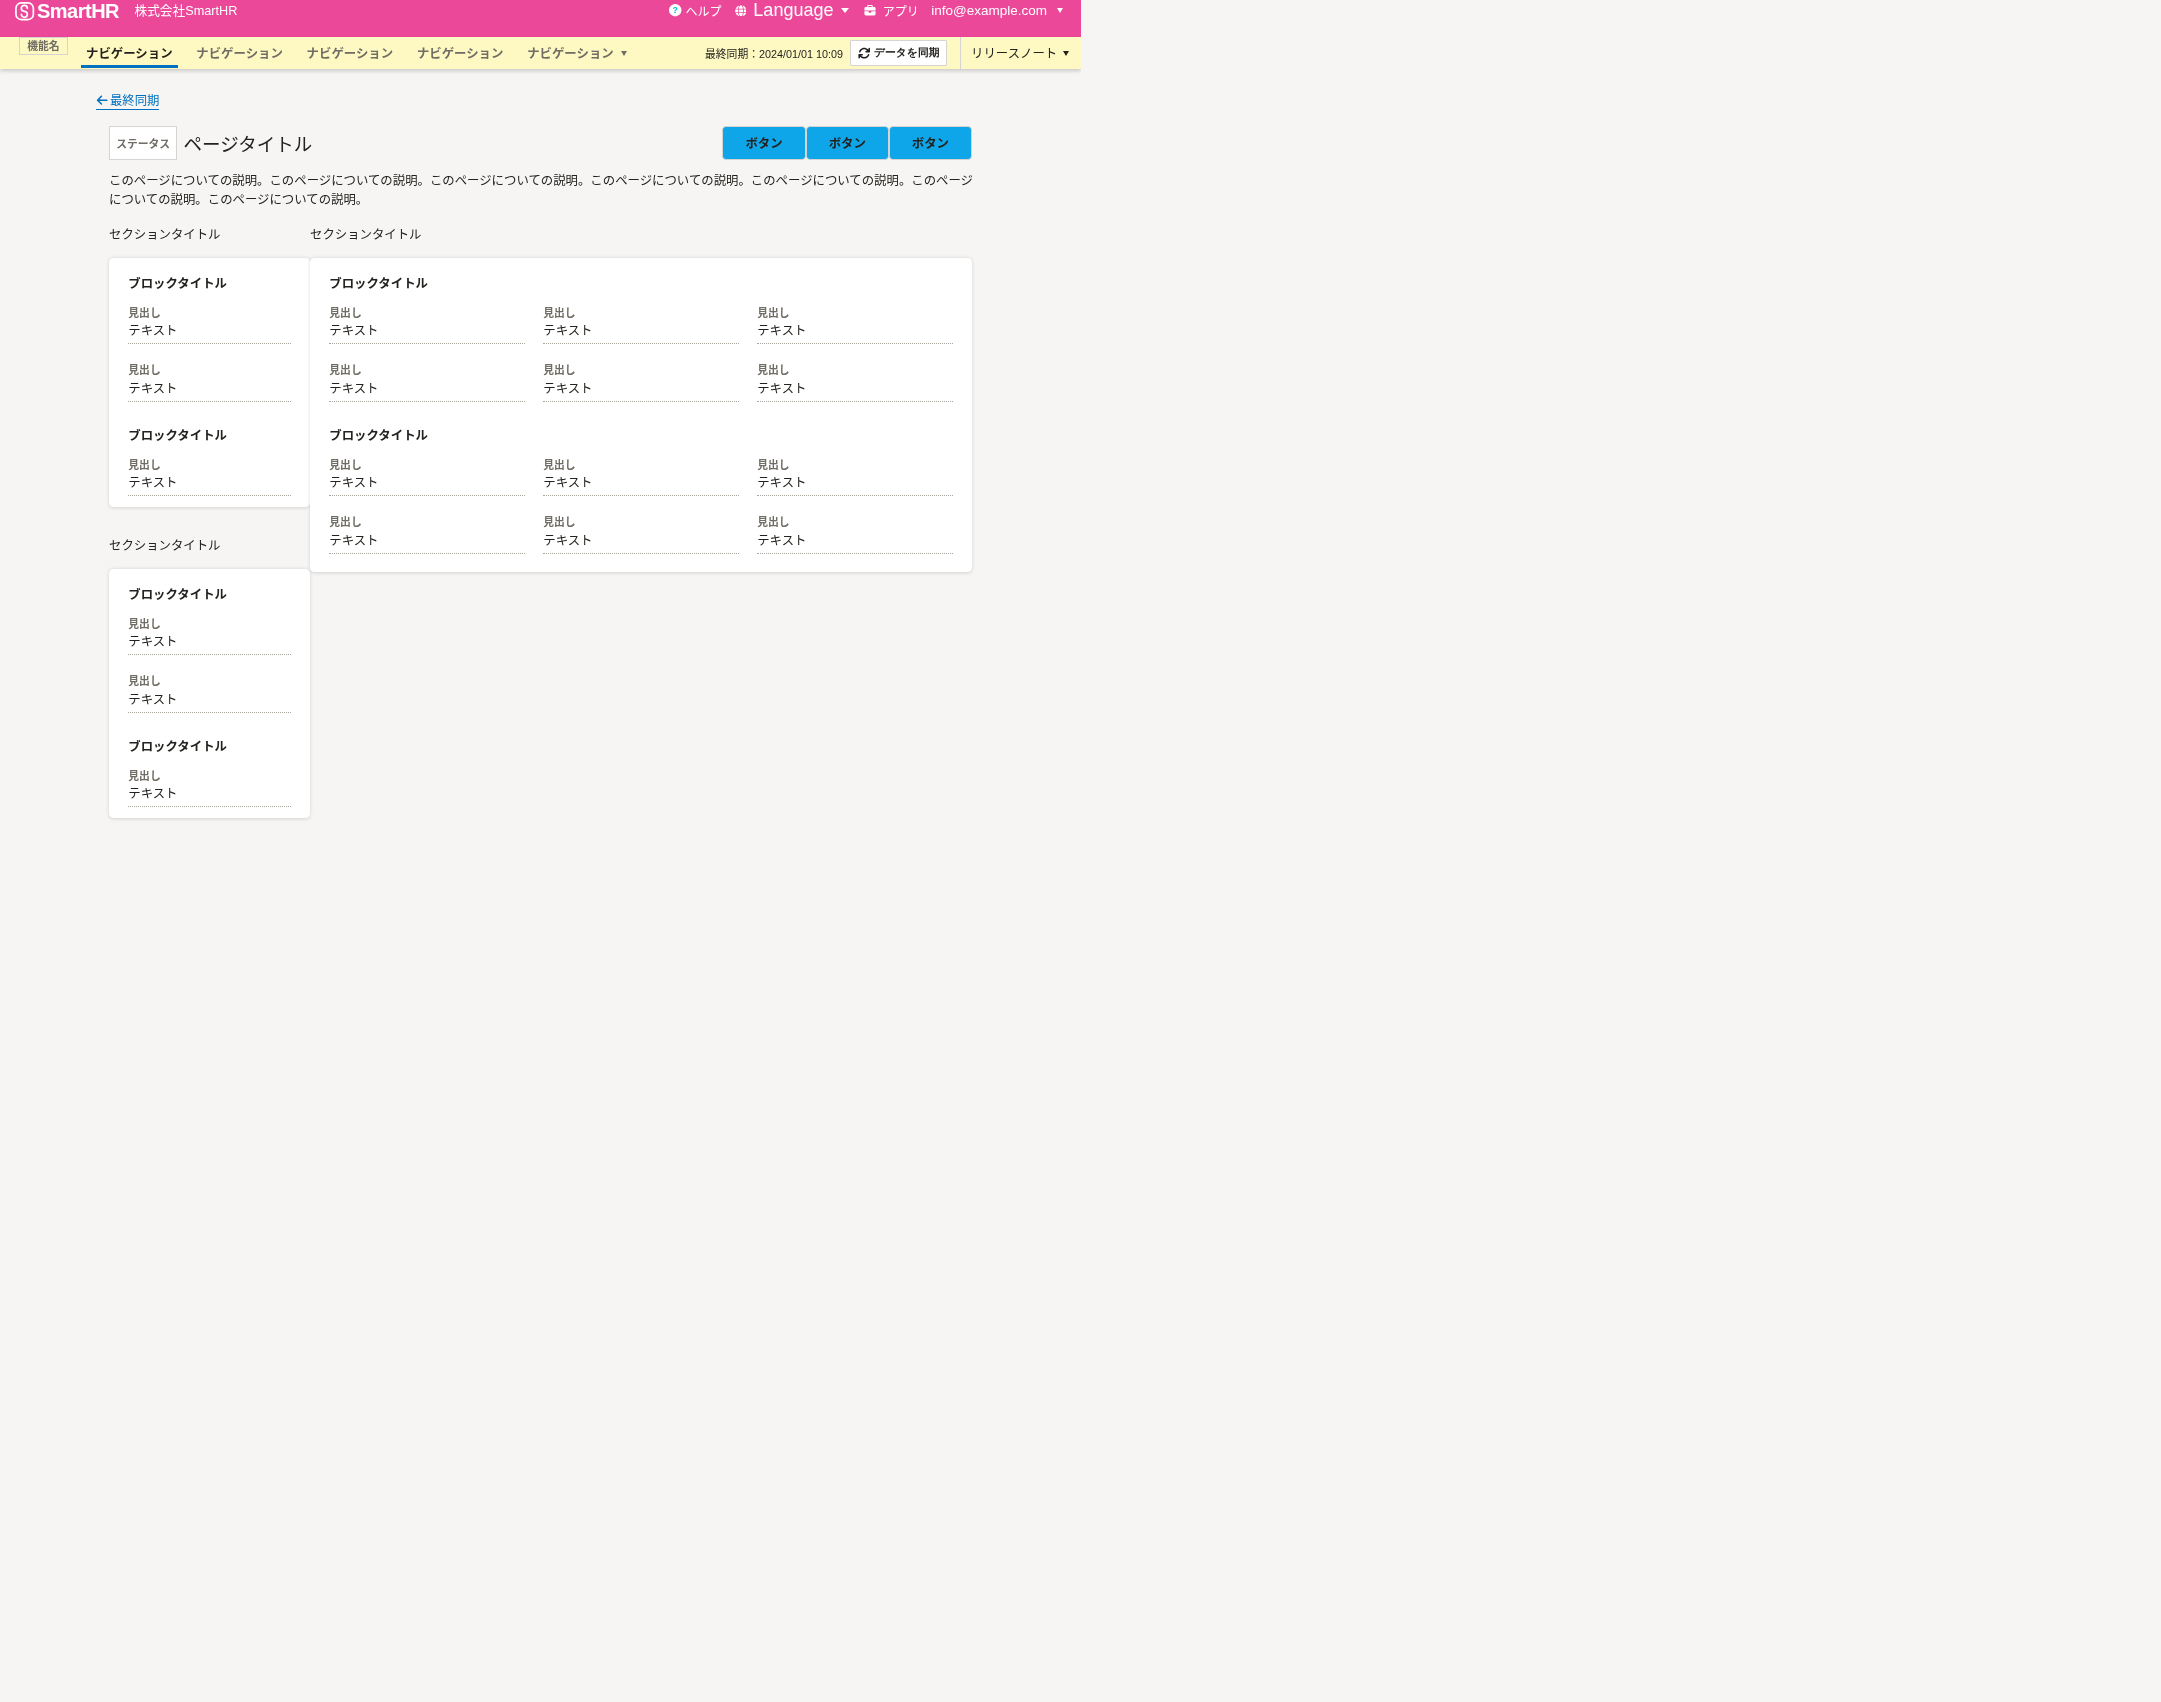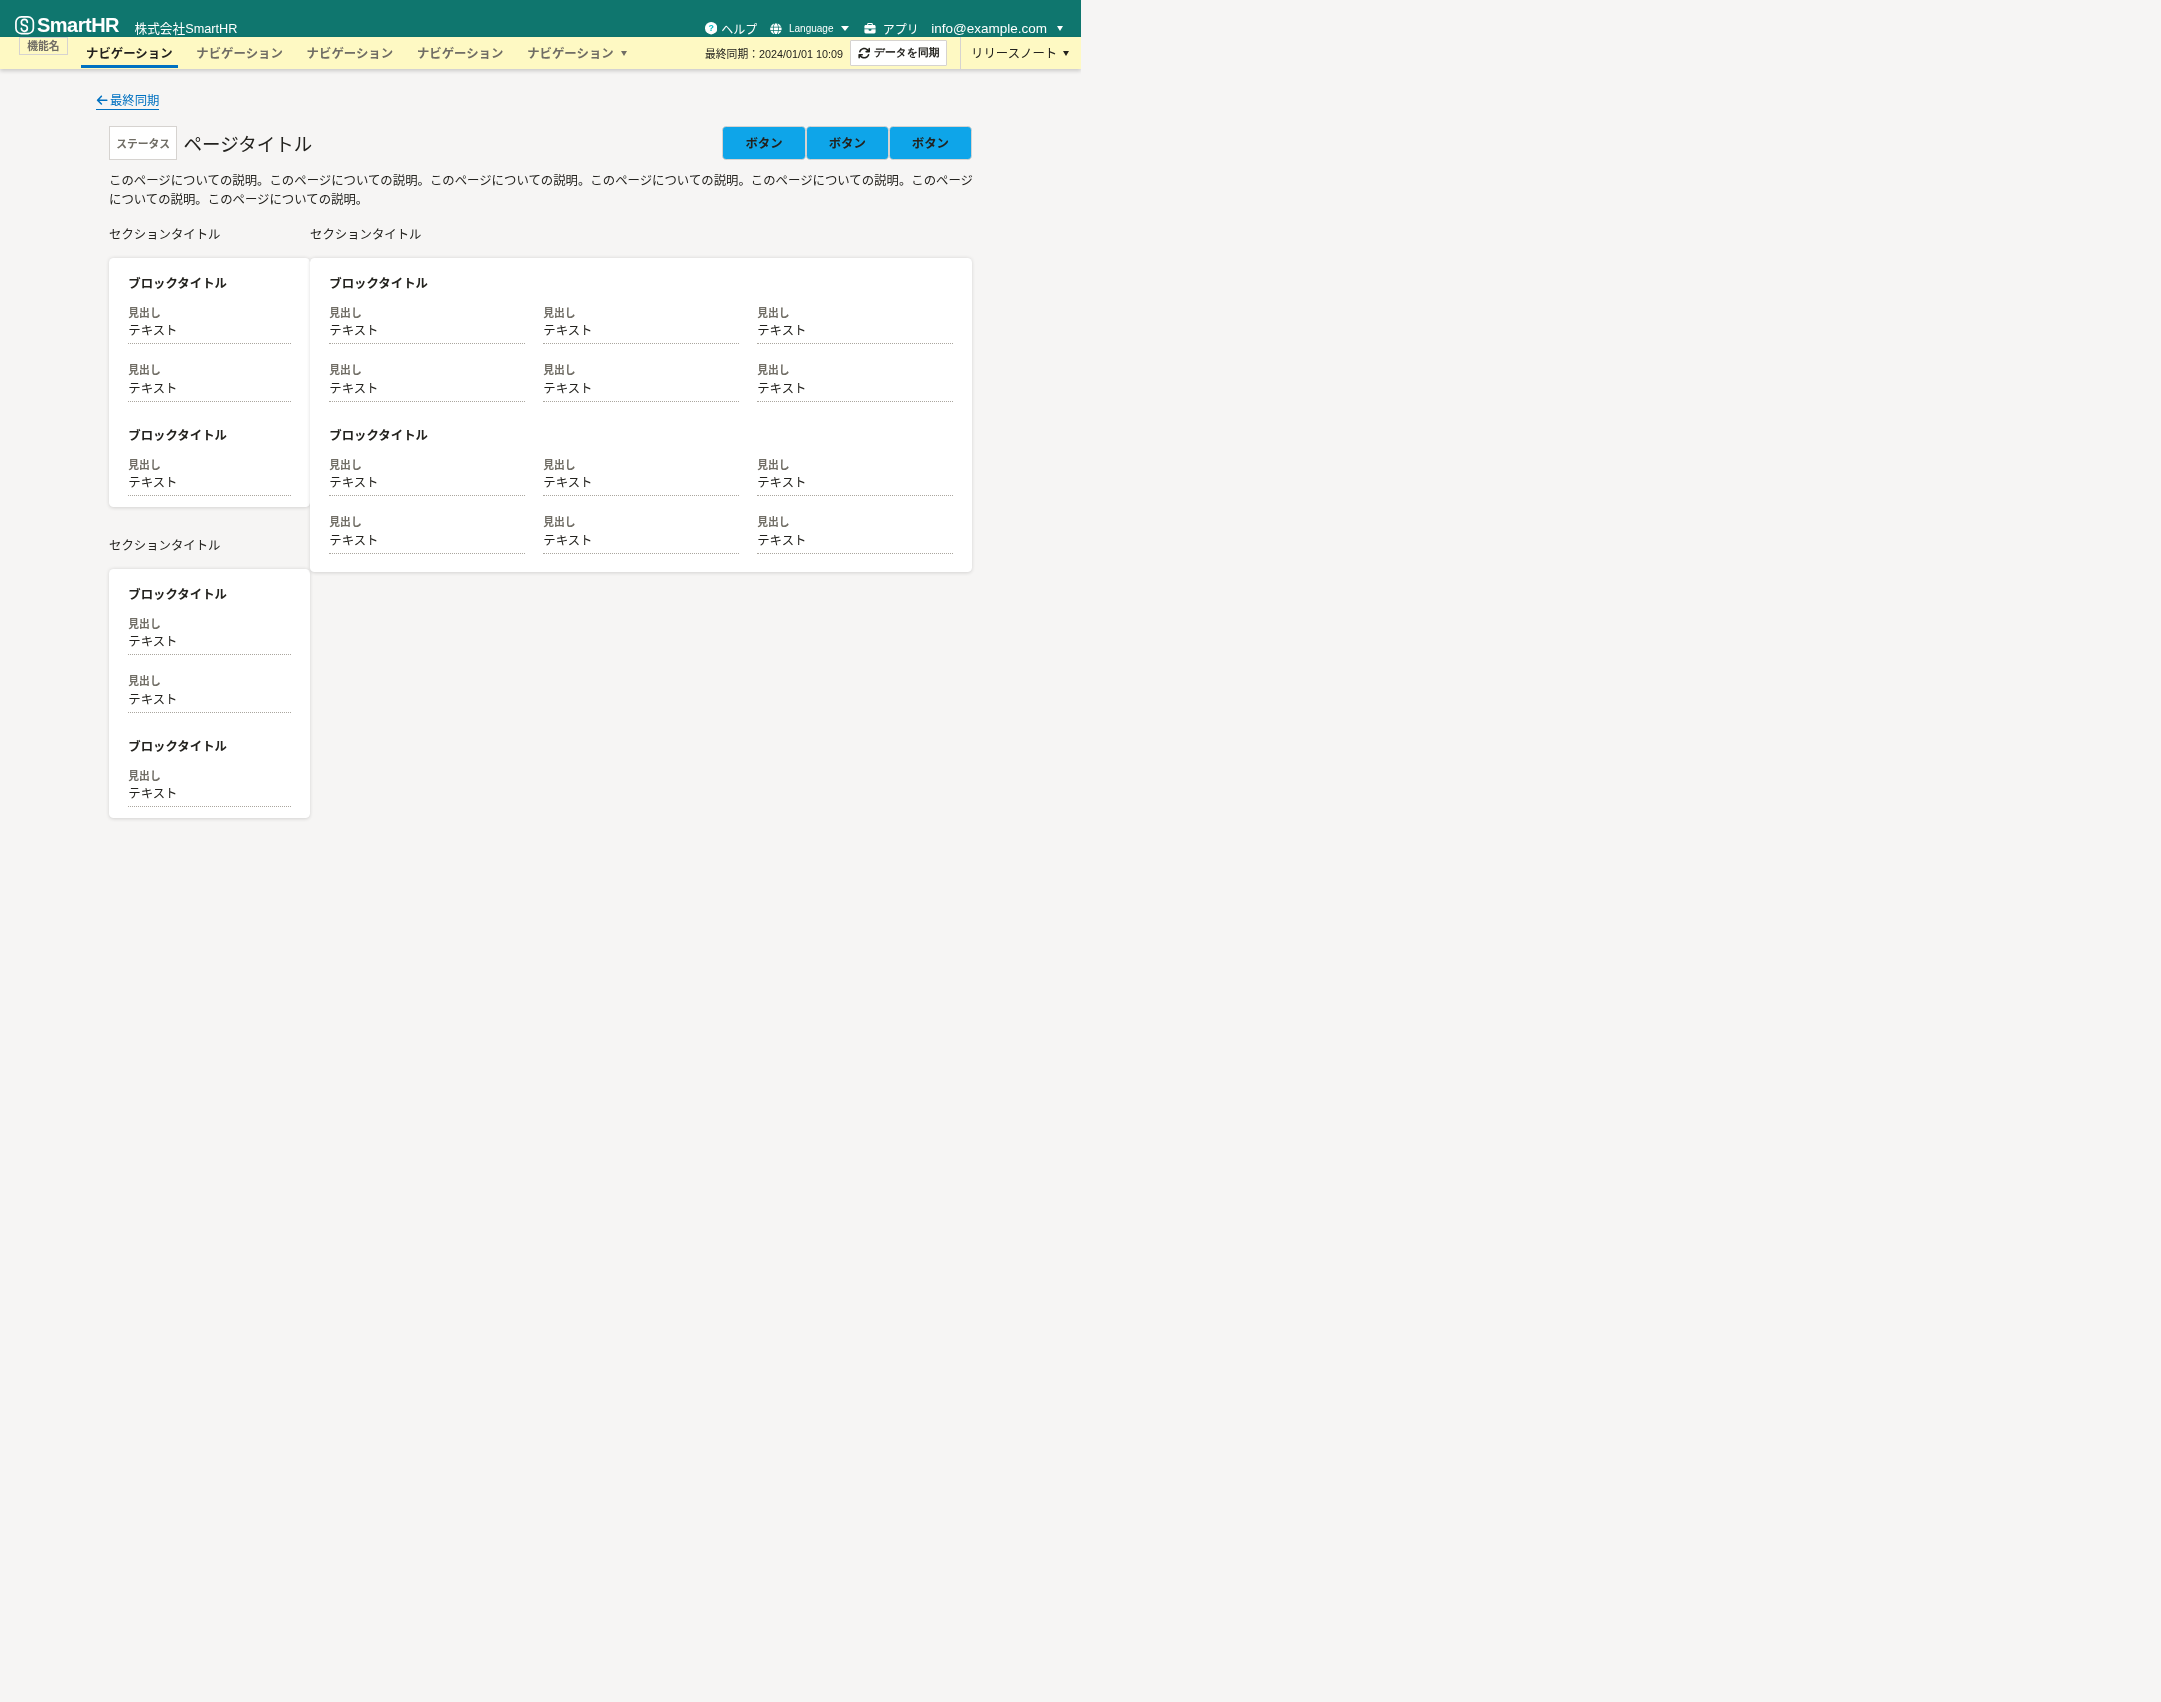--- a/index.html
+++ b/index.html
@@ -7,21 +7,21 @@
 html,body { width:1081px; }
 body {
   font-family:"Liberation Sans", "Noto Sans CJK JP", sans-serif;
   background:#f6f5f4;
   color:#23221e;
   height:851px;
   overflow:hidden;
 }
 
 .hdr {
-  height:37px; background:#0f766e; display:flex; align-items:flex-end;
+  height:37px; background:#ec4899; display:flex; align-items:flex-start;
   padding:0 18px 0 15.4px; color:#fff;
 }
 .logo { display:flex; align-items:center; }
 .logo svg { display:block; }
 .logo-txt { font-weight:bold; font-size:20px; letter-spacing:-0.5px; margin-left:2.3px; }
 .company { font-size:12.7px; margin-left:15.4px; font-weight:400; }
 .hdr-r { margin-left:auto; display:flex; align-items:center; }
 .hdr-item { display:flex; align-items:center; color:#fff; font-size:12px; }
 .hdr-item svg { display:block; }
 .caret { width:0; height:0; border-left:4.3px solid transparent; border-right:4.3px solid transparent; border-top:5.4px solid #fff; margin-left:7.7px; }
@@ -108,21 +108,21 @@
         <svg width="12.4" height="12.4" viewBox="0 0 16 16" style="font-size:15.5px">
           <circle cx="8" cy="8" r="8" fill="#fff"></circle>
           <text x="8" y="12.2" text-anchor="middle" font-size="11.5" font-weight="bold" fill="#00bfc7" font-family="Liberation Sans">?</text>
         </svg>
         <span style="margin-left:3.9px">ヘルプ</span>
       </span>
     <span class="hdr-item" style="margin-left:13px">
         <svg width="11.8" height="11.8" viewBox="0 0 496 512" fill="#fff">
           <path d="M336.5 160C322 70.7 287.8 8 248 8s-74 62.7-88.5 152h177zM152 256c0 22.2 1.2 43.5 3.3 64h185.3c2.1-20.5 3.3-41.8 3.3-64s-1.2-43.5-3.3-64H155.3c-2.1 20.5-3.3 41.8-3.3 64zm324.7-96c-28.6-67.9-86.5-120.4-158-141.6 24.4 33.8 41.2 84.7 50 141.6h108zM177.2 18.4C105.8 39.6 47.8 92.1 19.3 160h108c8.7-56.9 25.5-107.8 49.9-141.6zM487.4 192H372.7c2.1 21 3.3 42.5 3.3 64s-1.2 43-3.3 64h114.6c5.5-20.5 8.6-41.8 8.6-64s-3.1-43.5-8.5-64zM120 256c0-21.5 1.2-43 3.3-64H8.6C3.2 212.5 0 233.8 0 256s3.2 43.5 8.6 64h114.6c-2-21-3.2-42.5-3.2-64zm39.5 96c14.5 89.3 48.7 152 88.5 152s74-62.7 88.5-152h-177zm159.3 141.6c71.4-21.2 129.4-73.7 158-141.6h-108c-8.8 56.9-25.6 107.8-50 141.6zM19.3 352c28.6 67.9 86.5 120.4 158 141.6-24.4-33.8-41.2-84.7-50-141.6h-108z"></path>
         </svg>
-        <span style="margin-left:7px;font-size:10px">Language</span>
+        <span style="margin-left:7px;font-size:18px">Language</span>
       </span>
     <span class="caret"></span>
     <span class="hdr-item" style="margin-left:14.7px">
         <svg width="12" height="11.2" viewBox="0 0 512 512" fill="#fff">
           <path d="M184 48H328c4.4 0 8 3.6 8 8V96H176V56c0-4.4 3.6-8 8-8zm-56 8V96H64C28.7 96 0 124.7 0 160v96H192 320 512V160c0-35.3-28.7-64-64-64H384V56c0-30.9-25.1-56-56-56H184c-30.9 0-56 25.1-56 56zM512 288H320v32c0 17.7-14.3 32-32 32H224c-17.7 0-32-14.3-32-32V288H0V416c0 35.3 28.7 64 64 64H448c35.3 0 64-28.7 64-64V288z"></path>
         </svg>
         <span style="margin-left:7px">アプリ</span>
       </span>
     <span class="hdr-item" style="margin-left:12.4px;font-size:13.5px">info@example.com</span>
     <span class="caret" style="margin-left:10px;border-left-width:3.9px;border-right-width:3.9px;border-top-width:5px"></span>

